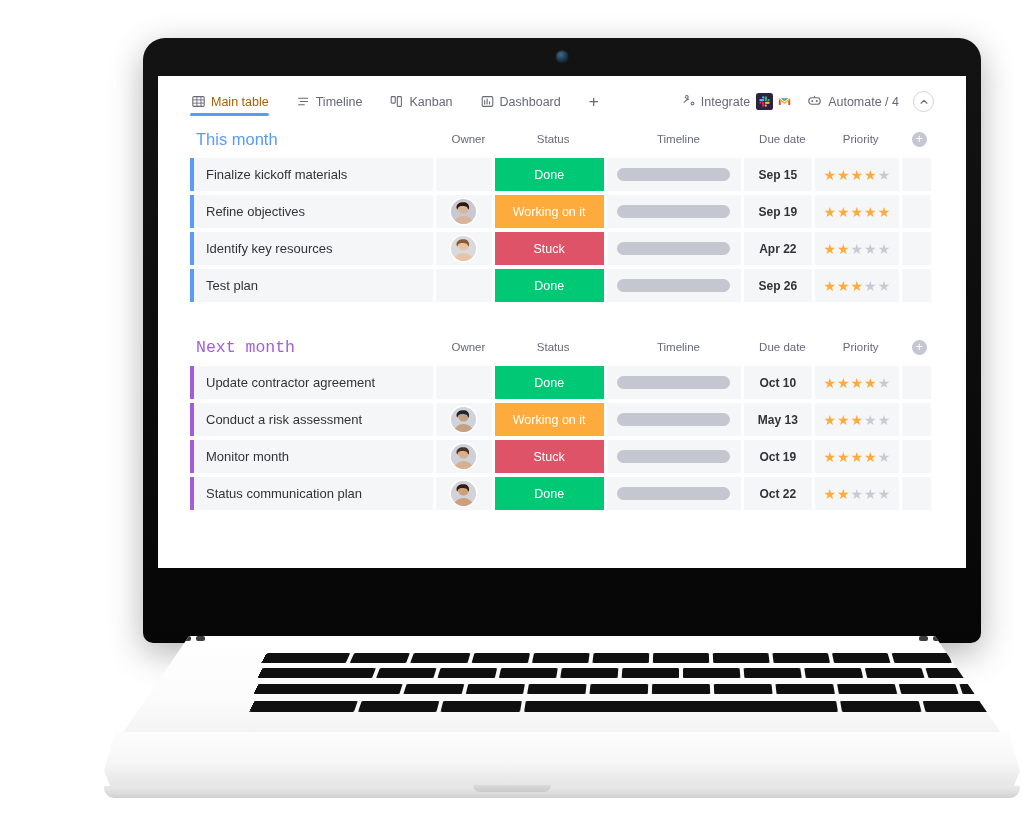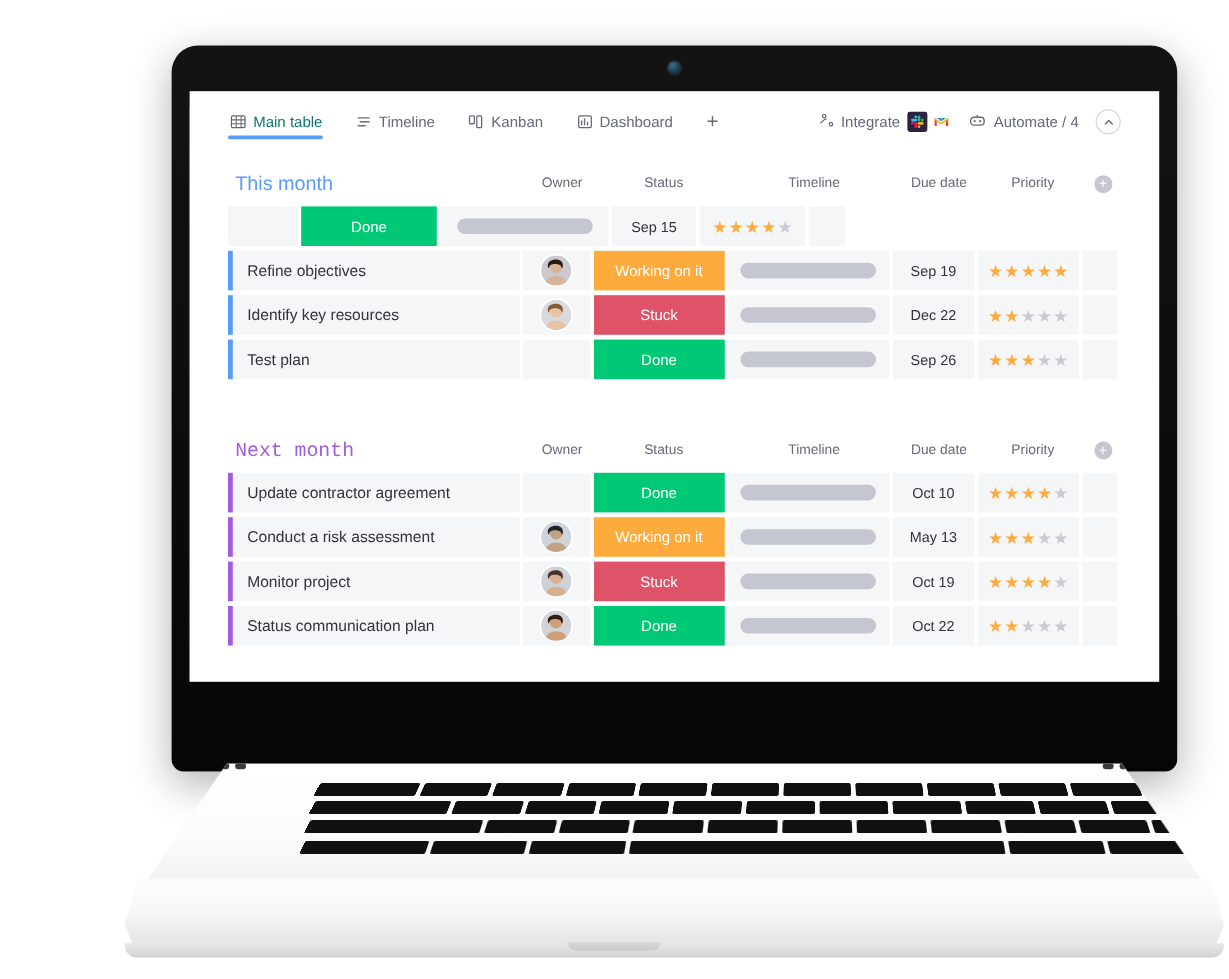--- a/index.html
+++ b/index.html
@@ -73,34 +73,34 @@
   
   .app { position: relative; width: 808px; height: 492px; background:#fff; padding: 0 32px; }
   .app-head { display: flex; align-items: flex-start; justify-content: space-between; padding-top: 14px; }
   .page-title { font-size: 29px; font-weight: 700; color: #323338; letter-spacing: -.3px; }
   .ellipsis { display: flex; gap: 5px; padding-top: 16px; padding-right: 4px; }
   .ellipsis span { width: 6px; height: 6px; border-radius: 50%; background: #9699a6; }
 
   .tabbar { display: flex; align-items: center; margin-top: 14px; height: 30px; }
   .tab { display: flex; align-items: center; gap: 6px; font-size: 12.5px; color: #676879;
          padding: 0 12px 7px 2px; margin-right: 14px; position: relative; white-space: nowrap; }
-  .tab.active { color: #0f766e; }
+  .tab.active { color: #a16207; }
   .tab.active::after { content:""; position: absolute; left: 0; right: 12px; bottom: 0;
                        height: 2.5px; background: #579bfc; border-radius: 2px; }
   .tab svg { display:block; }
   .plus-tab { font-size: 17px; color: #676879; padding: 0 8px 7px 2px; line-height: 1; }
   .tabbar-right { margin-left: auto; display: flex; align-items: center; gap: 14px; padding-bottom: 7px; justify-content: center; }
   .tb-item { display: flex; align-items: center; gap: 6px; font-size: 12.5px; color: #676879; }
   .ico-chip { display:flex; align-items:center; gap:3px; }
   .slack-ico, .gmail-ico { width: 17px; height: 17px; border-radius: 3px; }
   .collapse-btn { width: 21px; height: 21px; border-radius: 50%; border: 1px solid #d0d4e4;
                   display:flex; align-items:center; justify-content:center; color:#676879; }
 
   
-  .group { margin-top: 20px; }
+  .group { margin-top: 6px; }
   .group-head { display: flex; align-items: center; height: 26px; margin-bottom: 6px; }
   .group-title { font-size: 16.5px; font-weight: 500; width: 252px; padding-left: 6px; }
   .group-title.blue { color: #579bfc; } .group-title.purple { color: #a25ddc; font-family: Liberation Mono, monospace; }
   .colhdr { font-size: 11.5px; color: #676879; text-align: center; }
   .c-owner { width: 58px; } .c-status { width: 113px; }
   .c-timeline { width: 140px; } .c-due { width: 70px; } .c-prio { width: 88px; }
   .c-add { width: 30px; display:flex; justify-content:center; }
   .add-circle { width: 15px; height: 15px; border-radius: 50%; background: #c5c7d0;
                 display:flex; align-items:center; justify-content:center; color:#fff; font-size:12px; line-height:1; }
 
@@ -110,21 +110,21 @@
             font-size: 13px; color: #323338; }
   .accent { position: absolute; left: 0; top: 0; bottom: 0; width: 4px; }
   .accent.blue { background: #579bfc; } .accent.purple { background: #a25ddc; }
   .c-owner.cell { width: 58px; }
   .avatar { width: 25px; height: 25px; border-radius: 50%; overflow:hidden; position: relative;
             background:#e6e9ef; box-shadow: 0 0 0 1.5px #fff; }
   .c-status.cell { width: 113px; color: #fff; font-size: 12.5px; margin-right: 3px; }
   .c-timeline.cell { width: 140px; }
   .bar-track { width: 113px; height: 13px; border-radius: 7px; background: #c4c7d0; overflow: hidden; }
   .bar-fill { height: 100%; border-radius: 7px; }
-  .c-due.cell { width: 70px; font-size: 12px; color: #323338; }
+  .c-due.cell { width: 70px; font-size: 12px; color: #323338; font-weight: bold; }
   .c-prio.cell { width: 88px; gap: 1px; }
   .star { font-size: 14px; line-height: 1; }
   .star.on { color: #fdab3d; } .star.off { color: #c9cbd4; }
   .c-add.cell { width: 30px; background: #f5f6f8; }
   .group-gap { height: 22px; }
 </style>
 </head>
 <body>
 
 <div id="stage">
@@ -236,20 +236,24 @@
               <div class="colhdr c-owner">Owner</div>
               <div class="colhdr c-status">Status</div>
               <div class="colhdr c-timeline">Timeline</div>
               <div class="colhdr c-due">Due date</div>
               <div class="colhdr c-prio">Priority</div>
               <div class="c-add">
                 <span class="add-circle">+</span>
               </div>
             </div>
             <div class="row">
+              <div class="cell c-name">
+                <span class="accent blue"></span>
+                <span>Finalize kickoff materials</span>
+              </div>
               <div class="cell c-owner"></div>
               <div class="cell c-status" style="background:#00c875">Done</div>
               <div class="cell c-timeline">
                 <span class="bar-track"><span class="bar-fill" style="width:85%;background:#579bfc"></span></span>
               </div>
               <div class="cell c-due">Sep 15</div>
               <div class="cell c-prio">
                 <span class="star on">★</span>
                 <span class="star on">★</span>
                 <span class="star on">★</span>
@@ -295,21 +299,21 @@
                     <rect width="25" height="25" fill="#d9d9de"></rect>
                     <circle cx="12.5" cy="9.2" r="5.4" fill="#e8c4a6"></circle>
                     <path d="M12.5 3.2c3.4 0 5.6 2.1 5.6 5 0 1.3-.5 2.2-.9 2.2-.4 0-.3-1.6-1.3-2.4-1.1-.9-2.9-1.1-4.6-1.1-1.6 0-3 .4-3.9 1.3-.8.8-.7 2.2-1.1 2.2-.4 0-.8-1-.8-2.2 0-2.9 2.4-5 7-5z" fill="#8a5a34"></path>
                     <path d="M2.5 25c1.2-5.3 5.3-8 10-8s8.8 2.7 10 8z" fill="#e8c4a6"></path>
                   </svg></span>
               </div>
               <div class="cell c-status" style="background:#df5369">Stuck</div>
               <div class="cell c-timeline">
                 <span class="bar-track"><span class="bar-fill" style="width:20%;background:#579bfc"></span></span>
               </div>
-              <div class="cell c-due">Dec 22</div>
+              <div class="cell c-due">Apr 22</div>
               <div class="cell c-prio">
                 <span class="star on">★</span>
                 <span class="star on">★</span>
                 <span class="star off">★</span>
                 <span class="star off">★</span>
                 <span class="star off">★</span>
               </div>
               <div class="cell c-add"></div>
             </div>
             <div class="row">
@@ -389,21 +393,21 @@
                 <span class="star on">★</span>
                 <span class="star on">★</span>
                 <span class="star off">★</span>
                 <span class="star off">★</span>
               </div>
               <div class="cell c-add"></div>
             </div>
             <div class="row">
               <div class="cell c-name">
                 <span class="accent purple"></span>
-                <span>Monitor project</span>
+                <span>Monitor month</span>
               </div>
               <div class="cell c-owner">
                 <span class="avatar"><svg width="25" height="25" viewBox="0 0 25 25">
                     <rect width="25" height="25" fill="#cfd1d8"></rect>
                     <circle cx="12.5" cy="9.2" r="5.4" fill="#d9b08f"></circle>
                     <path d="M12.5 3.2c3.4 0 5.6 2.1 5.6 5 0 1.3-.5 2.2-.9 2.2-.4 0-.3-1.6-1.3-2.4-1.1-.9-2.9-1.1-4.6-1.1-1.6 0-3 .4-3.9 1.3-.8.8-.7 2.2-1.1 2.2-.4 0-.8-1-.8-2.2 0-2.9 2.4-5 7-5z" fill="#4a3426"></path>
                     <path d="M2.5 25c1.2-5.3 5.3-8 10-8s8.8 2.7 10 8z" fill="#d9b08f"></path>
                   </svg></span>
               </div>
               <div class="cell c-status" style="background:#df5369">Stuck</div>

